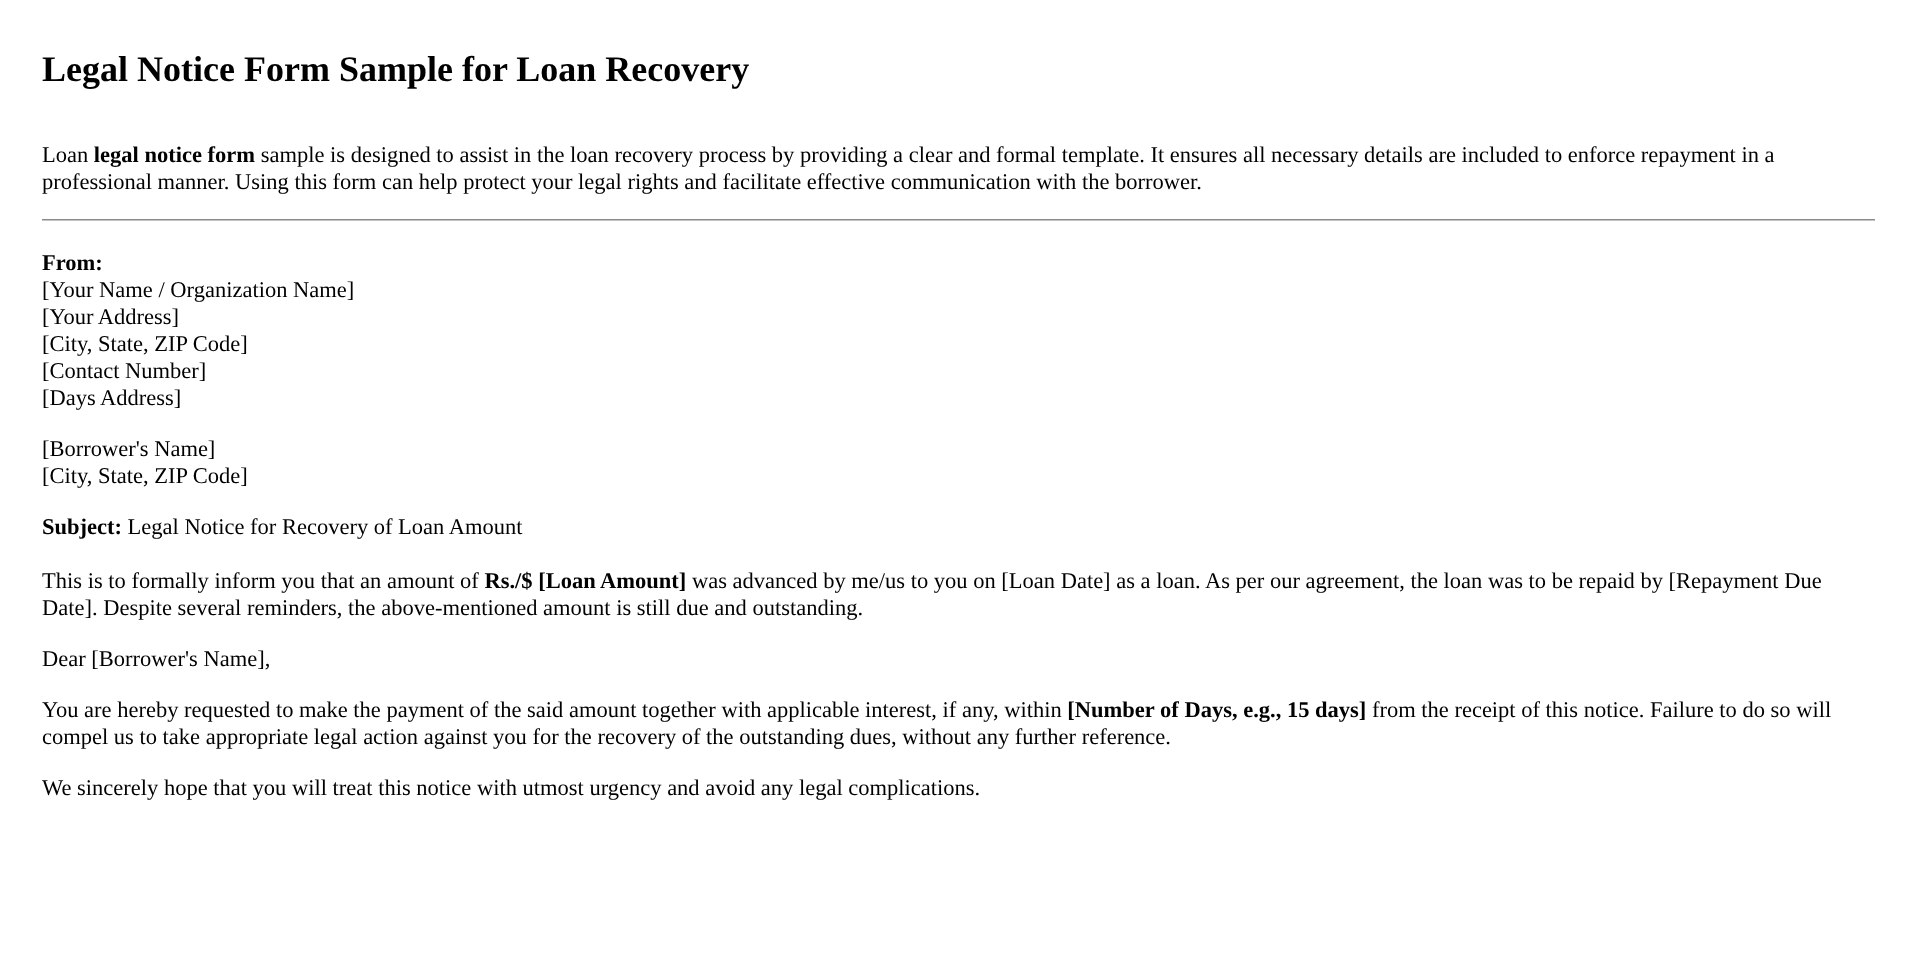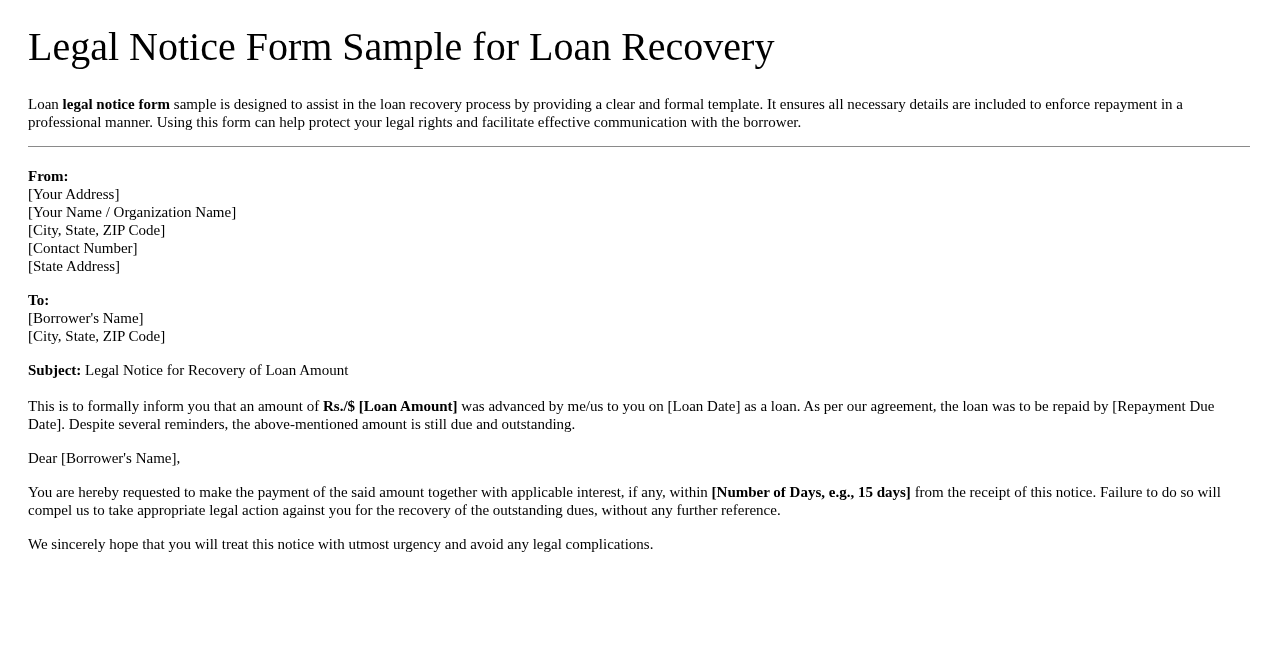--- a/index.html
+++ b/index.html
@@ -5,21 +5,21 @@
   html, body { margin: 0; padding: 0; background: #ffffff; }
   body {
     width: 1278px; height: 650px; overflow: hidden;
     font-family: "Liberation Serif", "DejaVu Serif", serif;
     color: #000000;
     font-size: 15px;
     line-height: 18px;
   }
   .page { padding: 0 28px; }
   h1 {
-    font-size: 40px; line-height: 38px; font-weight: normal;
+    font-size: 24px; line-height: 38px; font-weight: bold;
     margin: 28px 0 0 0; letter-spacing: 0;
   }
   .intro { margin: 29px 0 0 0; }
   hr {
     border: 0; height: 1px; background: #8a8a8a;
     margin: 15px 0 0 0;
   }
   h2 {
     font-size: 24px; line-height: 28px; font-weight: bold;
     margin: 20px 0 0 0;
@@ -36,30 +36,29 @@
 <div class="page">
   <h1>Legal Notice Form Sample for Loan Recovery</h1>
 
   <p class="intro"><span>Loan </span><b>legal notice form</b><span> sample is designed to assist in the loan recovery process by providing a clear and formal template. It ensures all necessary details are included to enforce repayment in a professional manner. Using this form can help protect your legal rights and facilitate effective communication with the borrower.</span></p>
 
   <hr>
 
 
   <p class="block first">
     <b class="line">From:</b>
+    <span class="line">[Your Name / Organization Name]</span>
     <span class="line">[Your Address]</span>
-    <span class="line">[Your Name / Organization Name]</span>
     <span class="line">[City, State, ZIP Code]</span>
     <span class="line">[Contact Number]</span>
-    <span class="line">[State Address]</span>
+    <span class="line">[Days Address]</span>
   </p>
 
 
   <p class="block" style="margin-top:16px;">
-    <b class="line">To:</b>
     <span class="line">[Borrower's Name]</span>
     <span class="line">[City, State, ZIP Code]</span>
   </p>
 
   <p class="block" style="margin-top:16px;"><b>Subject:</b><span> Legal Notice for Recovery of Loan Amount</span></p>
 
   <p class="block" style="margin-top:18px;"><span>This is to formally inform you that an amount of </span><b>Rs./$ [Loan Amount]</b><span> was advanced by me/us to you on [Loan Date] as a loan. As per our agreement, the loan was to be repaid by [Repayment Due Date]. Despite several reminders, the above-mentioned amount is still due and outstanding.</span></p>
 
   <p class="block" style="margin-top:16px;">Dear [Borrower's Name],</p>
 

